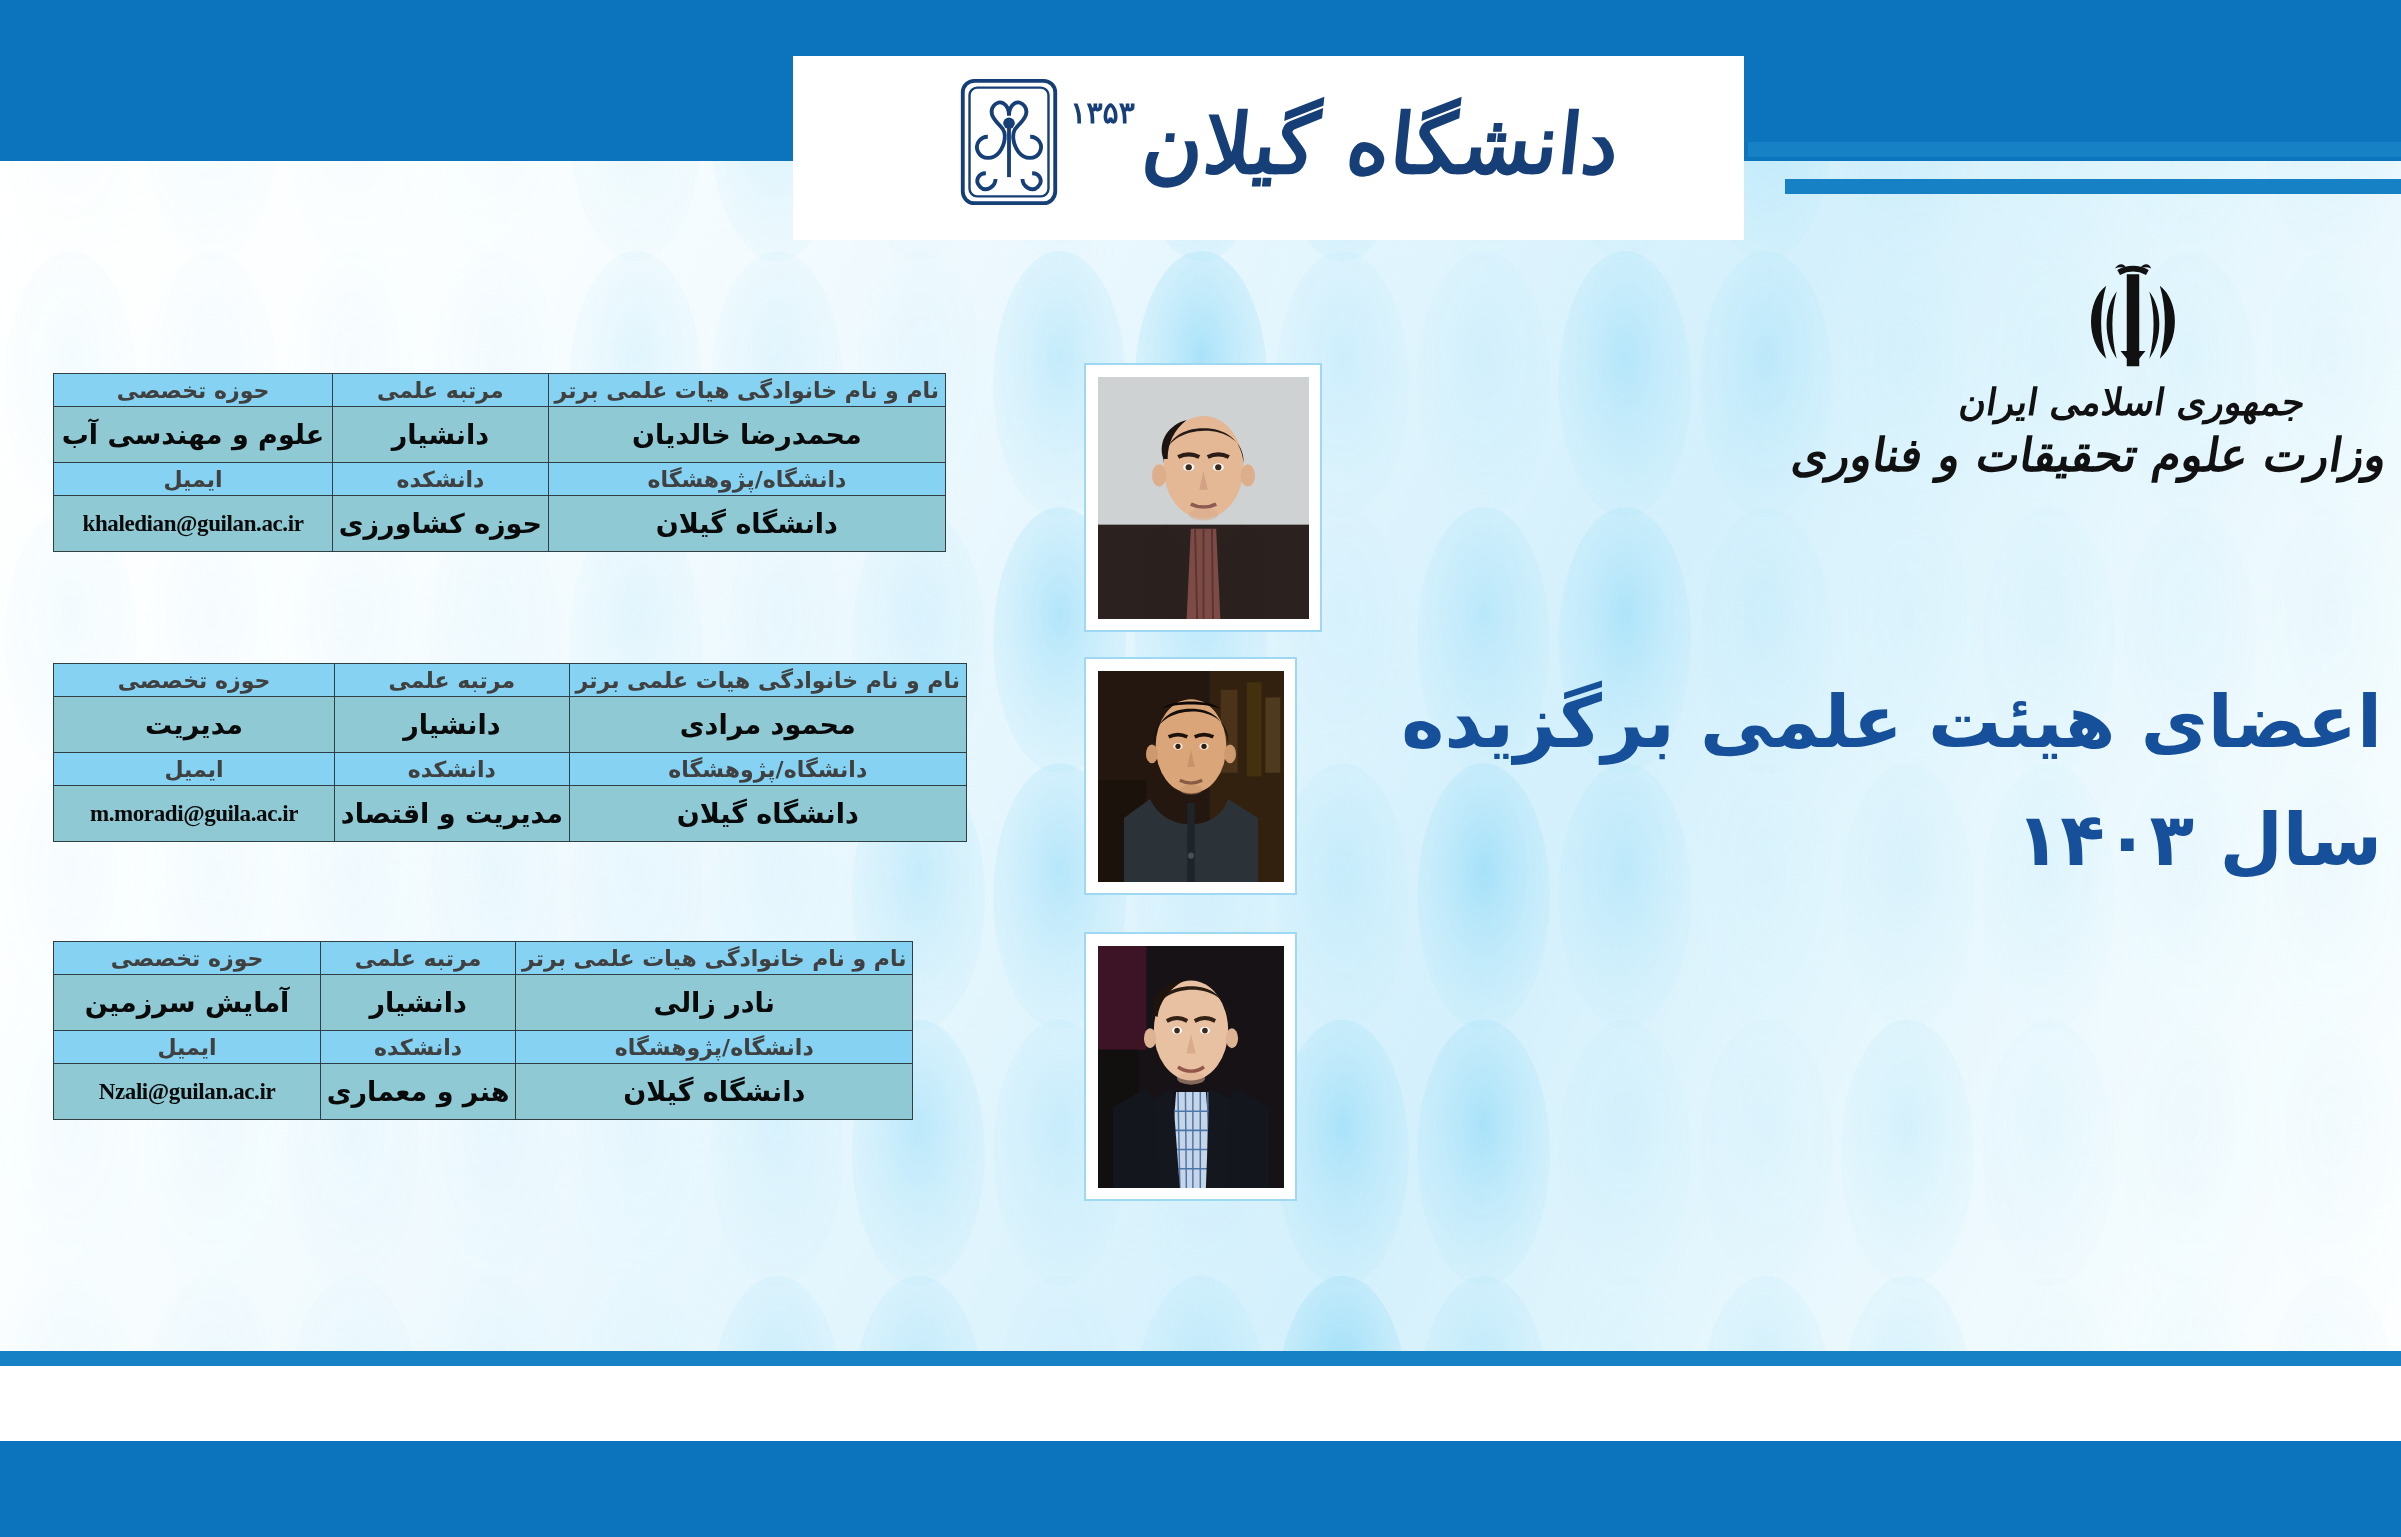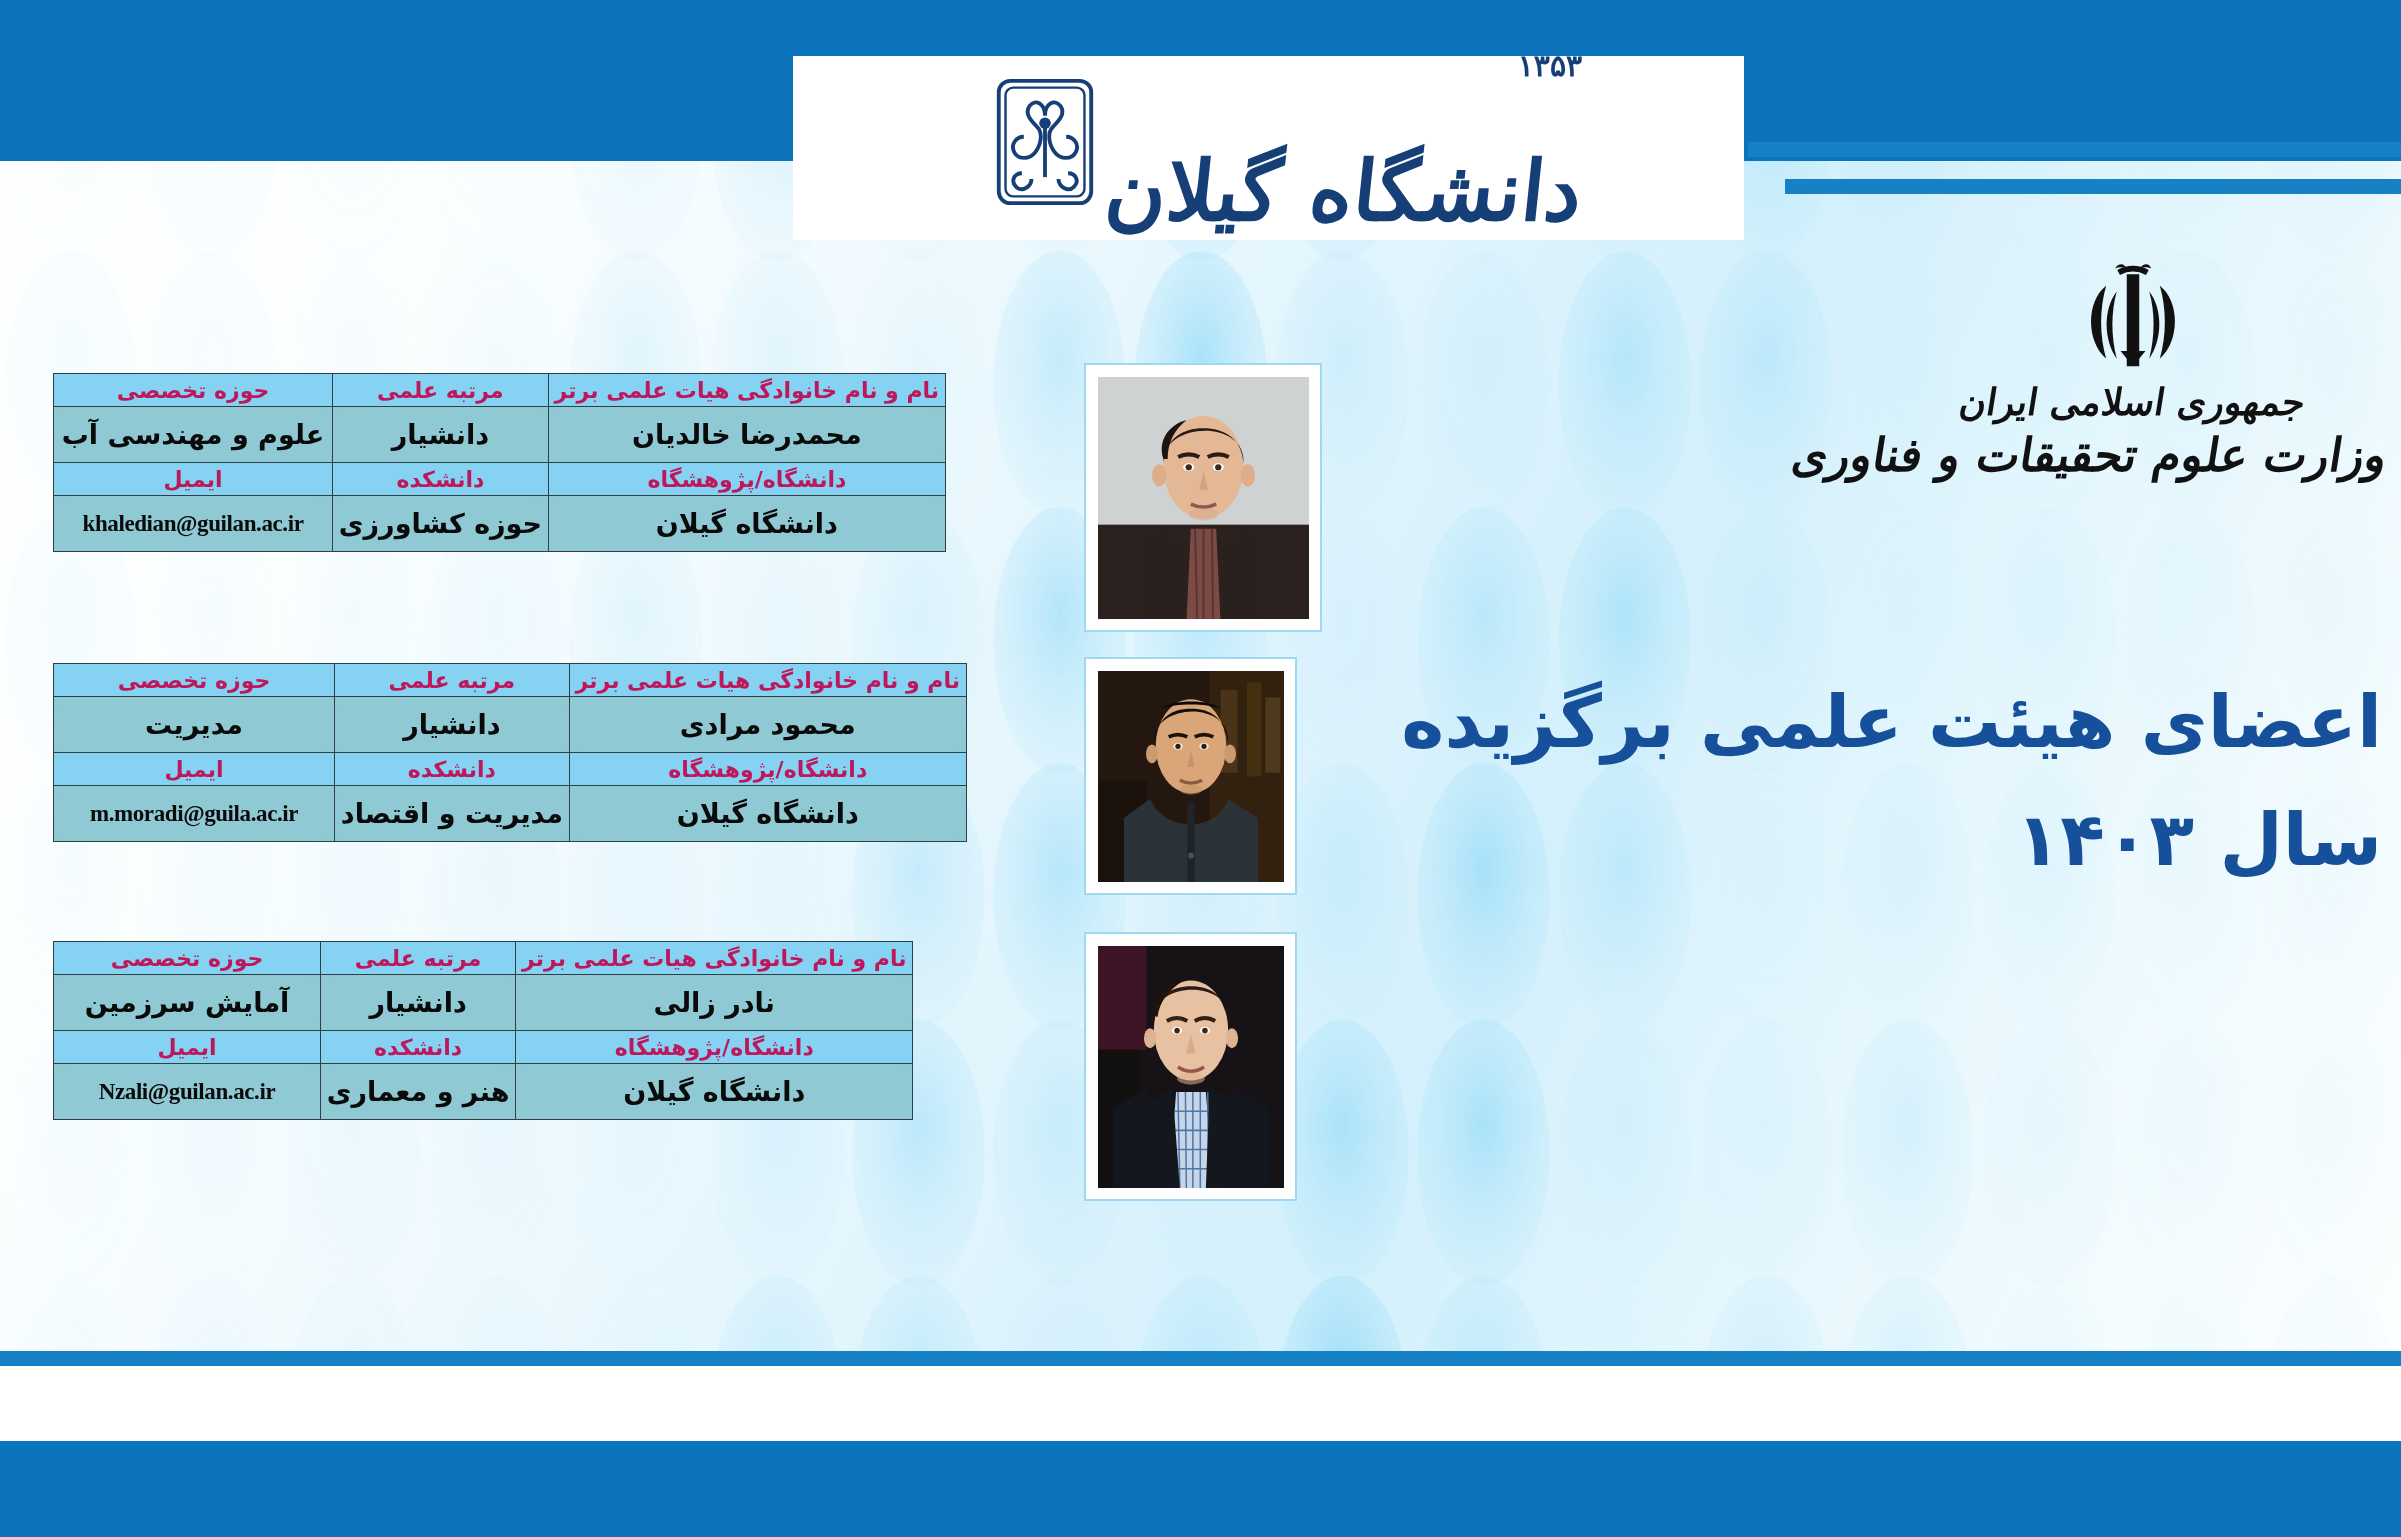--- a/index.html
+++ b/index.html
@@ -115,21 +115,20 @@
   .uni-emblem {
     width: 104px;
     height: 130px;
     flex: none;
   }
   .uni-fa-wrap {
     position: relative;
     display: flex;
     align-items: flex-end;
     gap: 7.7px;
-    flex-direction: column;
   }
   .uni-year-fa {
     font-size: 30px;
     color: #173f77;
     font-weight: bold;
     margin-bottom: 58px;
     direction: rtl;
   }
   .uni-name-fa {
     font-size: 83px;
@@ -197,21 +196,21 @@
     background: #8fc9d4;
   }
   table.info td {
     border: 1.9px solid #2f3f44;
     text-align: center;
     vertical-align: middle;
     padding: 1.9px 5.8px;
   }
   td.hdr {
     background: #85d2f2;
-    color: #be185d;
+    color: #404040;
     font-family: "DejaVu Sans", sans-serif;
     font-weight: bold;
     font-size: 22px;
     height: 33px;
     letter-spacing: -0.5px;
     white-space: nowrap;
   }
   td.val {
     background: #8fc9d4;
     color: #0a0a0a;

